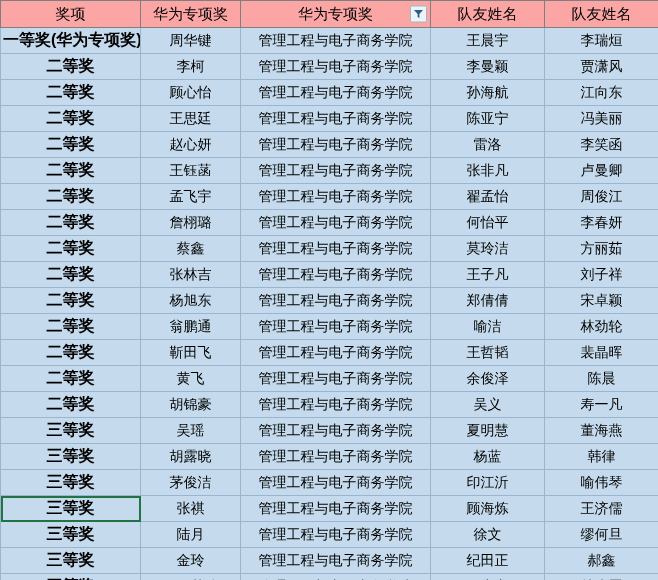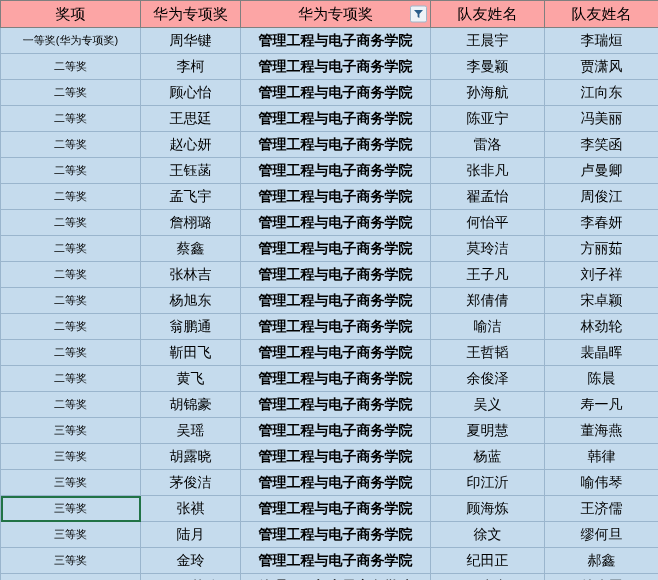--- a/index.html
+++ b/index.html
@@ -42,42 +42,42 @@
     font-weight: normal;
     font-size: 15px;
     border: 1px solid #7f7f7f;
     position: relative;
     height: 27px;
   }
   table.grid tbody td {
     background: #c5dbed;
     font-size: 14px;
   }
-  table.grid tbody tr td.col-first { font-size: 11px; }
+  table.grid tbody tr td.col-first { font-size: 16px; font-weight: bold; }
   table.grid tbody tr.selected td.col-first {
     outline: 2px solid #217346;
     outline-offset: -2px;
   }
   .filter-btn {
     position: absolute;
     right: 3px;
     top: 50%;
     transform: translateY(-50%);
     width: 17px;
     height: 17px;
     background: #eef3f8;
     border: 1px solid #9fb6c9;
     border-radius: 2px;
     display: flex;
     align-items: center;
     justify-content: center;
     cursor: pointer;
   }
   .filter-btn svg { display: block; }
-  .unit-cell { font-size: 13.5px; font-weight: bold; }
+  .unit-cell { font-size: 13.5px; }
 </style>
 </head>
 <body>
 
 <div id="sheet">
   <table class="grid">
     <colgroup>
       <col class="c0">
         <col class="c1">
         <col class="c2">

